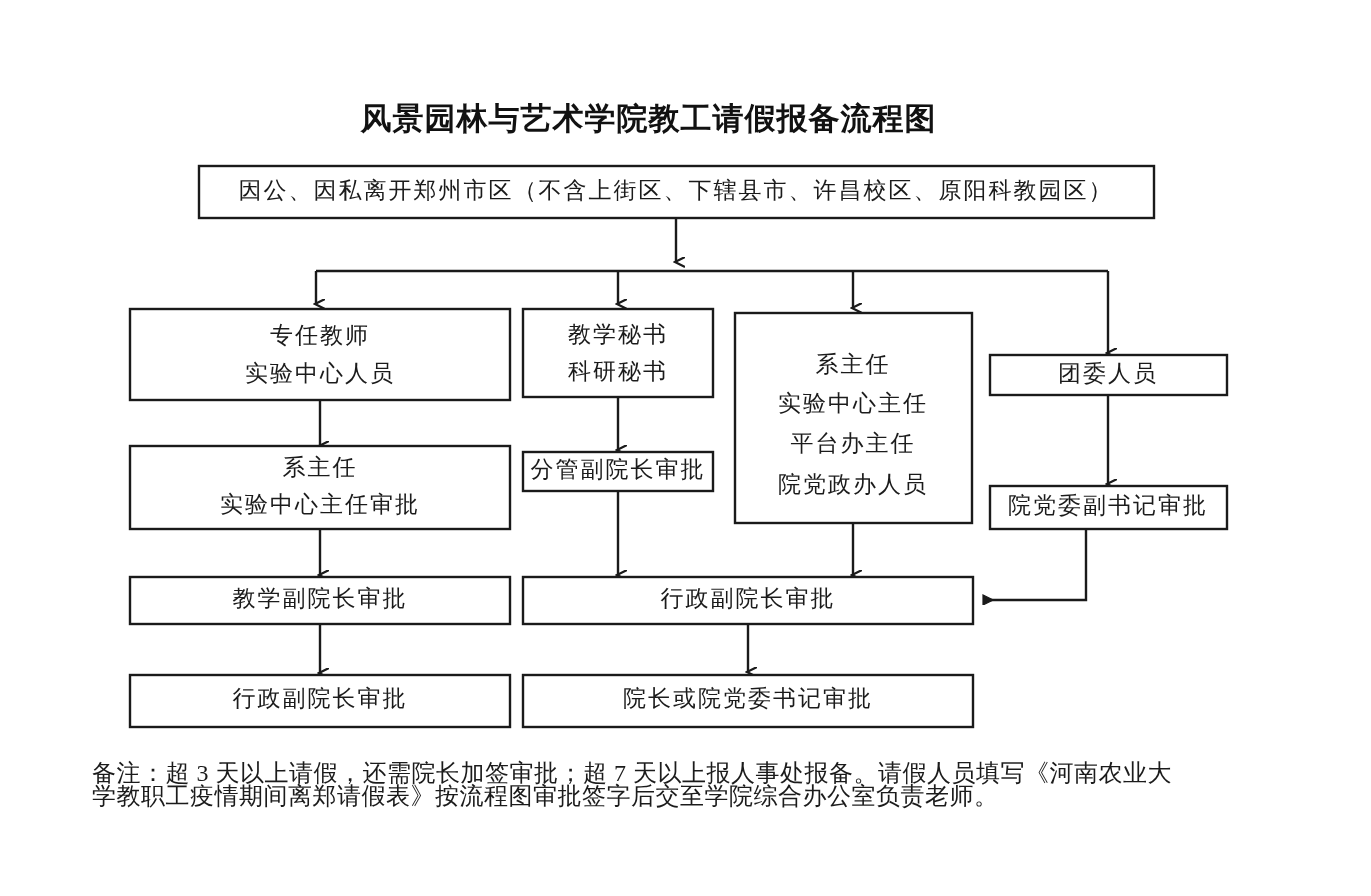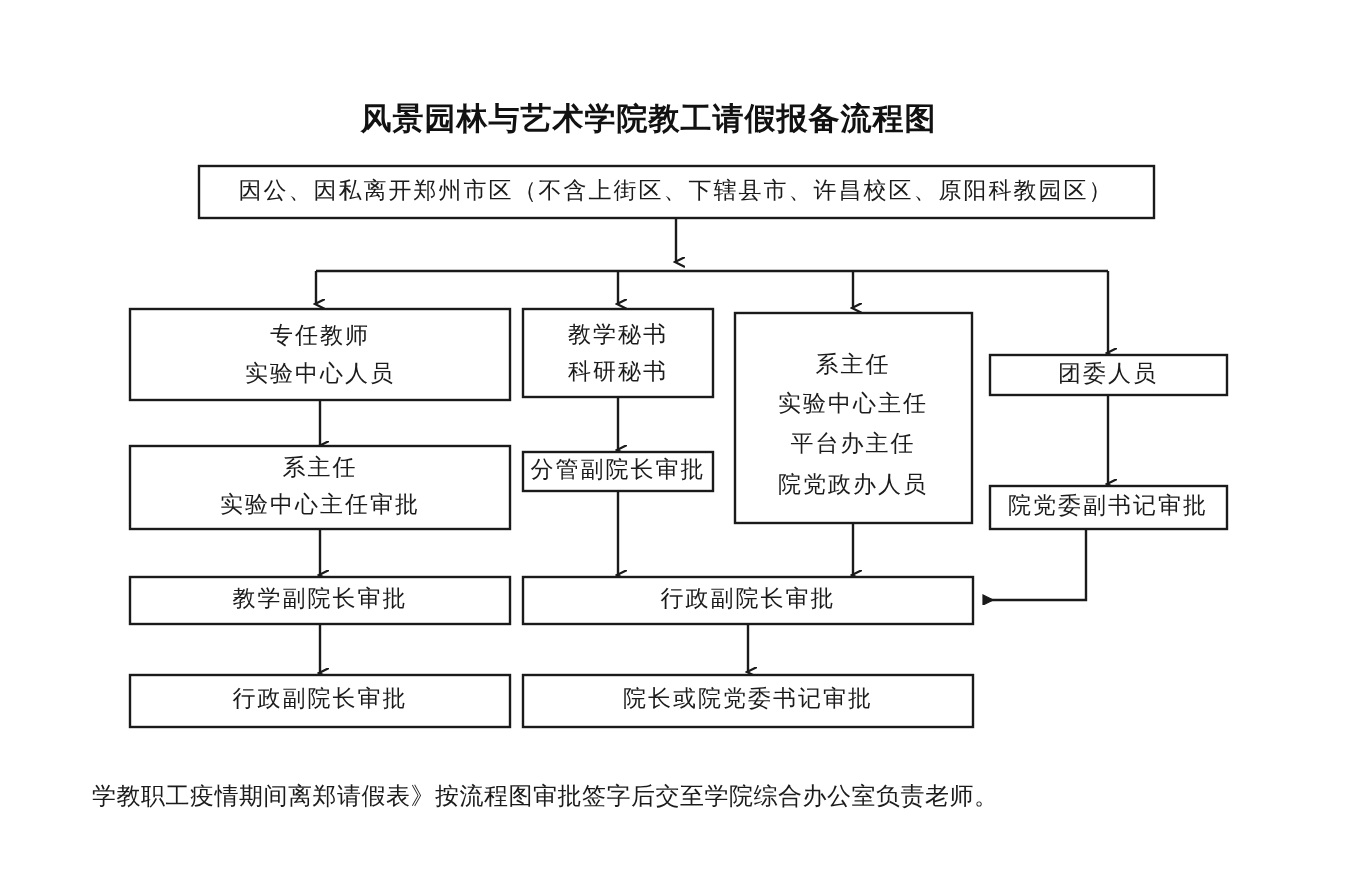--- a/index.html
+++ b/index.html
@@ -184,15 +184,16 @@
       <rect class="nodebox" x="523" y="577" width="450" height="47"></rect>
       <text class="nodetext" x="748" y="601">行政副院长审批</text>
     </g>
 
     <g>
       <rect class="nodebox" x="523" y="675" width="450" height="52"></rect>
       <text class="nodetext" x="748" y="701">院长或院党委书记审批</text>
     </g>
   </svg>
 
+  <div class="note-line" id="note-line-1">备注：超 3 天以上请假，还需院长加签审批；超 7 天以上报人事处报备。请假人员填写《河南农业大</div>
   <div class="note-line" id="note-line-2">学教职工疫情期间离郑请假表》按流程图审批签字后交至学院综合办公室负责老师。</div>
 
 </div>
 
 </body></html>

